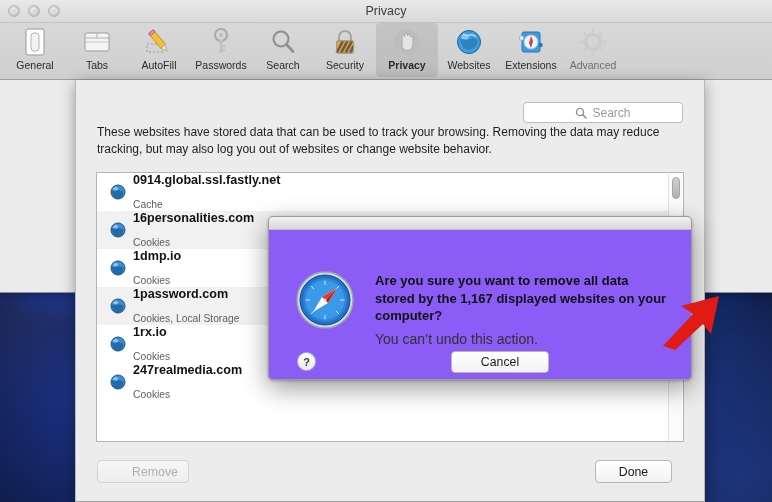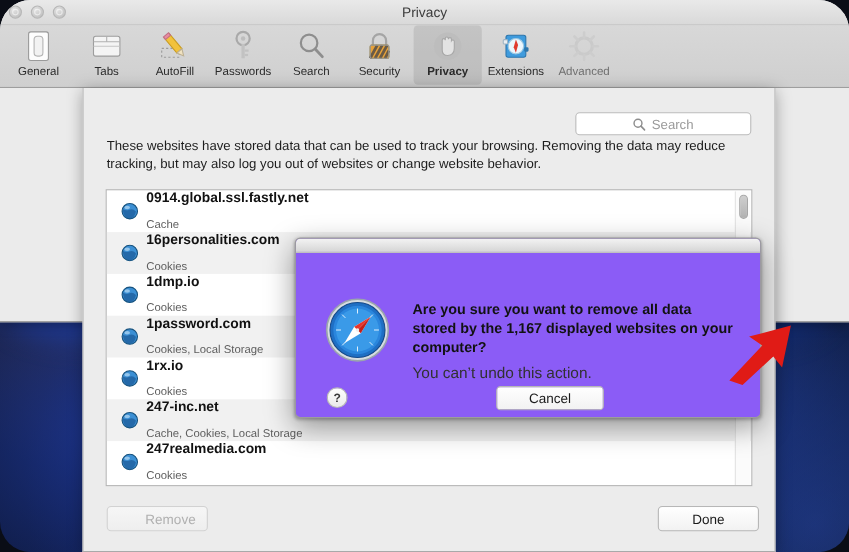--- a/index.html
+++ b/index.html
@@ -10,21 +10,20 @@
     overflow: hidden;
     font-family: "Liberation Sans", sans-serif;
     background: #0a0d16;
   }
 
   #root {
     position: relative;
     width: 772px;
     height: 502px;
     overflow: hidden;
-    border-radius: 28px;
   }
 
   
   .desktop {
     position: absolute;
     inset: 0;
     background:
       radial-gradient(circle at 12% 78%, rgba(28,52,140,0.95) 0%, rgba(10,16,40,0) 34%),
       radial-gradient(circle at 30% 88%, rgba(18,36,110,0.85) 0%, rgba(8,12,30,0) 30%),
       radial-gradient(circle at 62% 92%, rgba(16,28,84,0.8) 0%, rgba(6,10,24,0) 28%),
@@ -260,21 +259,21 @@
   }
   .btn-blue {
     background: linear-gradient(to bottom,#4d9bf5 0%,#1f71ea 48%,#1565e0 52%,#1157cd 100%);
     border: 1px solid #1a5cc0;
     color: #fff;
     text-shadow: 0 -1px 0 rgba(0,0,0,0.35);
     margin-top: 44px;
   }
   #btn-remove { position: absolute; left: 21px; top: 380px; width: 92px; padding-left: 24px; }
   #btn-remove-all { position: absolute; left: 125px; top: 380px; width: 96px; }
-  #btn-done { position: absolute; right: 14px; top: 380px; width: 92px; }
+  #btn-done { position: absolute; right: 32px; top: 380px; width: 77px; }
 
   .help-btn {
     position: absolute;
     right: 21px;
     top: 168px;
     width: 20px; height: 20px;
     border-radius: 50%;
     background: linear-gradient(to bottom,#fefefe,#ececec);
     border: 1px solid #bdbdbd;
     color: #2f5fa8;
@@ -471,20 +470,32 @@
       <div class="tb-item selected">
         <span class="tb-icon">
           <svg width="30" height="30" viewBox="0 0 30 30">
             <circle cx="15" cy="15" r="12.5" fill="#bdbdbd"></circle>
             <path d="M10 16 V9.5 a1.4 1.4 0 0 1 2.8 0 V8 a1.4 1.4 0 0 1 2.8 0 V8.6 a1.4 1.4 0 0 1 2.8 0 V10 a1.4 1.4 0 0 1 2.6 .6 v6.4 c0 4-2.6 6.5-5.9 6.5 -3.2 0-5.1-2-5.1-5 z" fill="#e3e3e3" stroke="#a7a7a7"></path>
           </svg>
         </span>
         <span class="tb-label">Privacy</span>
       </div>
 
+      <div class="tb-item">
+        <span class="tb-icon">
+          <svg width="30" height="30" viewBox="0 0 30 30">
+            <circle cx="15" cy="15" r="11.5" fill="#3b9ede"></circle>
+            <path d="M6 11 q5 3 10 1 t8 2 q-2 8 -9 9 -8 -1 -9 -12z" fill="#2a7ab6" opacity=".75"></path>
+            <path d="M9 7 q4 2 7 1 3 -1 6 2" fill="none" stroke="#a8dcf7" stroke-width="1.4"></path>
+            <circle cx="15" cy="15" r="11.5" fill="none" stroke="#1d6593"></circle>
+            <ellipse cx="11" cy="10" rx="4" ry="2.5" fill="#bfe6fb" opacity=".55"></ellipse>
+          </svg>
+        </span>
+        <span class="tb-label">Websites</span>
+      </div>
 
       <div class="tb-item">
         <span class="tb-icon">
           <svg width="30" height="30" viewBox="0 0 30 30">
             <rect x="6" y="5" width="18" height="20" rx="2" fill="#3f9bdd" stroke="#2c76ad"></rect>
             <circle cx="15" cy="15" r="7" fill="#eaf6fd" stroke="#9fc9e2"></circle>
             <polygon points="15,9 17,14 15,21 13,16" fill="#e03b2f"></polygon>
             <polygon points="15,9 13,16 15,21 17,14" fill="#cfcfcf" opacity=".0"></polygon>
             <rect x="3.5" y="9" width="4" height="4" rx="1" fill="#e9eef2" stroke="#9fb4c4"></rect>
             <rect x="22.5" y="16" width="4" height="4" rx="1" fill="#2c76ad"></rect>
@@ -586,32 +597,20 @@
               <circle cx="8" cy="8" r="7" fill="#3b8fd4"></circle>
               <path d="M1.6 6 q3 2 6 .6 t6 1.6 q-1 6 -6 6.6 -5.5 -1 -6 -8.8z" fill="#1f5f9e" opacity=".8"></path>
               <ellipse cx="5.6" cy="4.6" rx="2.6" ry="1.6" fill="#cfe9fb" opacity=".6"></ellipse>
               <circle cx="8" cy="8" r="7" fill="none" stroke="#17537f"></circle>
             </svg>
             <div class="row-text">
               <span class="row-domain">1rx.io</span>
               <span class="row-sub">Cookies</span>
             </div>
           </div>
-          <div class="row alt">
-            <svg class="globe" viewBox="0 0 16 16">
-              <circle cx="8" cy="8" r="7" fill="#3b8fd4"></circle>
-              <path d="M1.6 6 q3 2 6 .6 t6 1.6 q-1 6 -6 6.6 -5.5 -1 -6 -8.8z" fill="#1f5f9e" opacity=".8"></path>
-              <ellipse cx="5.6" cy="4.6" rx="2.6" ry="1.6" fill="#cfe9fb" opacity=".6"></ellipse>
-              <circle cx="8" cy="8" r="7" fill="none" stroke="#17537f"></circle>
-            </svg>
-            <div class="row-text">
-              <span class="row-domain">247-inc.net</span>
-              <span class="row-sub">Cache, Cookies, Local Storage</span>
-            </div>
-          </div>
           <div class="row">
             <svg class="globe" viewBox="0 0 16 16">
               <circle cx="8" cy="8" r="7" fill="#3b8fd4"></circle>
               <path d="M1.6 6 q3 2 6 .6 t6 1.6 q-1 6 -6 6.6 -5.5 -1 -6 -8.8z" fill="#1f5f9e" opacity=".8"></path>
               <ellipse cx="5.6" cy="4.6" rx="2.6" ry="1.6" fill="#cfe9fb" opacity=".6"></ellipse>
               <circle cx="8" cy="8" r="7" fill="none" stroke="#17537f"></circle>
             </svg>
             <div class="row-text">
               <span class="row-domain">247realmedia.com</span>
               <span class="row-sub">Cookies</span>

